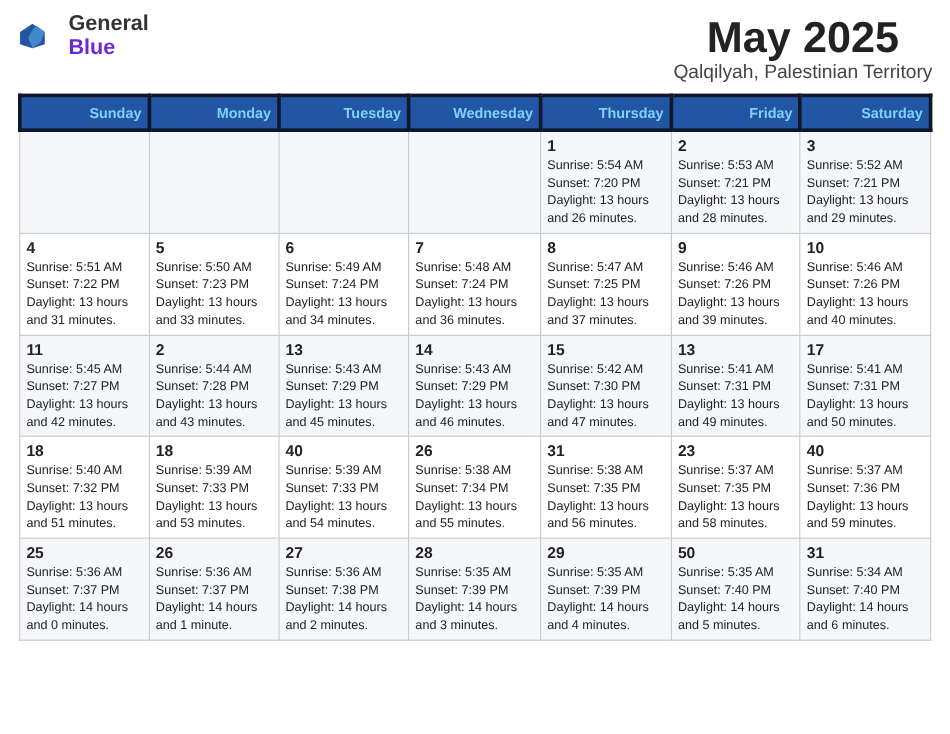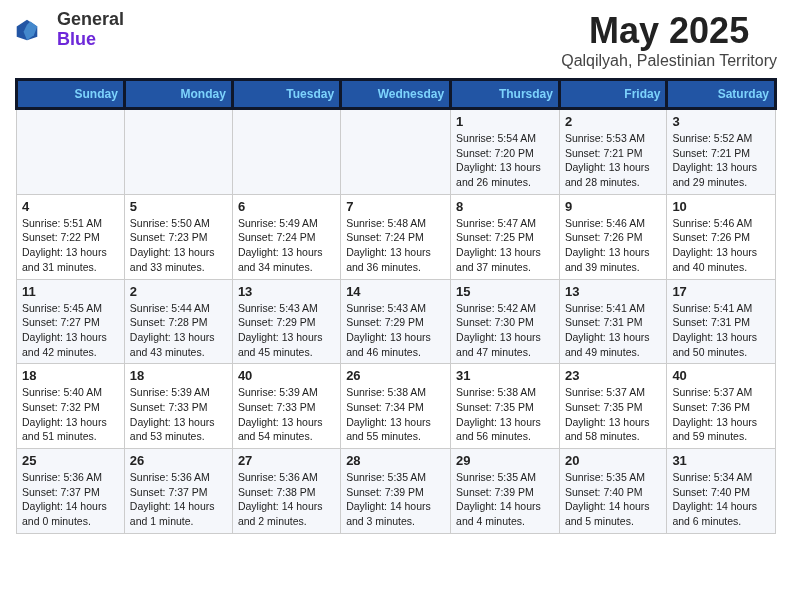--- a/index.html
+++ b/index.html
@@ -244,21 +244,21 @@
         </td>
         <td>
           <span class="day-num">28</span>
           <div class="cell-content">Sunrise: 5:35 AM<br>Sunset: 7:39 PM<br>Daylight: 14 hours<br>and 3 minutes.</div>
         </td>
         <td>
           <span class="day-num">29</span>
           <div class="cell-content">Sunrise: 5:35 AM<br>Sunset: 7:39 PM<br>Daylight: 14 hours<br>and 4 minutes.</div>
         </td>
         <td>
-          <span class="day-num">20</span>
+          <span class="day-num">50</span>
           <div class="cell-content">Sunrise: 5:35 AM<br>Sunset: 7:40 PM<br>Daylight: 14 hours<br>and 5 minutes.</div>
         </td>
         <td>
           <span class="day-num">31</span>
           <div class="cell-content">Sunrise: 5:34 AM<br>Sunset: 7:40 PM<br>Daylight: 14 hours<br>and 6 minutes.</div>
         </td>
       </tr>
     </tbody>
 </table>
 

